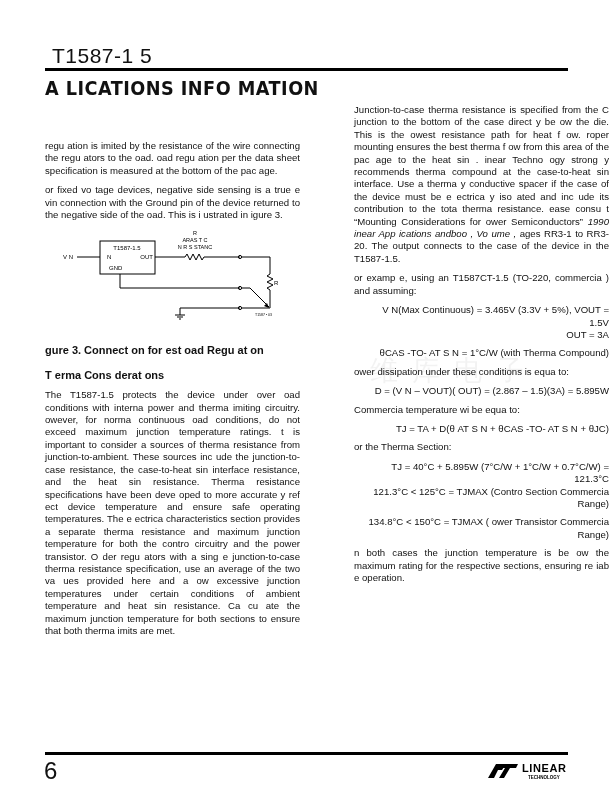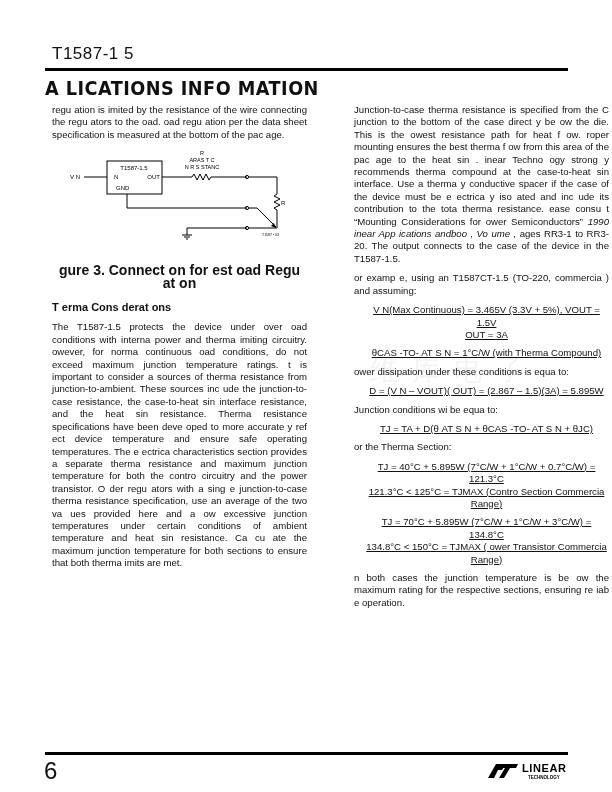--- a/index.html
+++ b/index.html
@@ -1,46 +1,47 @@
 <!DOCTYPE html>
 <html><head>
 <meta charset="utf-8">
 <style>
   html, body { margin: 0; padding: 0; background: #ffffff; }
   body { width: 612px; height: 792px; position: relative; overflow: hidden;
          font-family: "Liberation Sans", sans-serif; color: #111; }
-  .part-header { position: absolute; left: 52px; top: 44px; font-size: 17px; letter-spacing: 0.5px; }
+  .part-header { position: absolute; left: 52px; top: 44px; font-size: 21px; letter-spacing: 0.5px; }
   .rule-top { position: absolute; left: 45px; top: 68px; width: 523px; height: 3px; background: #000; }
   .section-title { position: absolute; left: 45px; top: 77px; font-size: 19px; font-weight: 900;
                    letter-spacing: 0.5px; font-family: "DejaVu Sans", sans-serif; transform: scaleX(0.93); transform-origin: left; }
   .col { position: absolute; top: 104px; width: 255px; font-size: 9.6px; line-height: 12.4px; text-align: justify; }
-  .col-left { left: 52px; }
+  .col-left { left: 45px; margin-top: 36px; }
   .col-right { left: 314px; margin-left: 40px; }
   .col p { margin: 0 0 7px 0; }
   .subhead { font-weight: bold; font-size: 11px; margin: 12px 0 8px 0 !important; }
-  .eq { margin: 0 0 6px 10px !important; text-align: center; text-decoration: underline; }
+  .eq { margin: 0 0 6px 10px !important; text-align: right; }
   .ital { font-style: italic; }
   .figure { position: relative; height: 110px; margin: 2px 0 6px 0; }
   .figure svg { position: absolute; left: 0; top: 0; }
-  .caption { text-align: center; font-weight: bold; font-size: 14px; margin: 0 0 4px 0; }
+  .caption { text-align: left; font-weight: bold; font-size: 11px; margin: 0 0 4px 0; }
   .rule-bottom { position: absolute; left: 45px; top: 752px; width: 523px; height: 3px; background: #000; }
   .page-number { position: absolute; left: 44px; top: 757px; font-size: 24px; }
   .logo { position: absolute; left: 486px; top: 760px; }
   .watermark { position: absolute; left: 370px; top: 352px; font-size: 28px; color: rgba(0,0,0,0.05);
                font-family: "DejaVu Serif", serif; letter-spacing: 14px; pointer-events: none; }
 </style>
 </head>
 <body>
 
 <div class="part-header">T1587-1 5</div>
 <div class="rule-top"></div>
 <div class="section-title">A  LICATIONS INFO  MATION</div>
 
 <div class="col col-left">
   <p>regu ation is  imited by the resistance of the wire connecting the regu ators to the  oad.   oad regu ation per the data sheet specification is measured at the bottom of the pac  age.</p>
+  <p> or fixed vo tage devices, negative side sensing is a true  e vin connection with the Ground pin of the device returned to the negative side of the  oad. This is i  ustrated in  igure 3.</p>
 
   <div class="figure">
     <svg width="255" height="110" viewBox="0 0 255 110">
 
       <rect x="55" y="13" width="55" height="33" fill="none" stroke="#000" stroke-width="1"></rect>
       <text x="82" y="22" font-size="6" text-anchor="middle" font-family="Liberation Sans, sans-serif">T1587-1.5</text>
       <text x="62" y="31" font-size="6" font-family="Liberation Sans, sans-serif">N</text>
       <text x="108" y="31" font-size="6" text-anchor="end" font-family="Liberation Sans, sans-serif">OUT</text>
       <text x="64" y="42" font-size="6" font-family="Liberation Sans, sans-serif">GND</text>
 
@@ -85,26 +86,25 @@
 </div>
 
 <div class="col col-right">
   <p><span>Junction-to-case therma  resistance is specified from the  C junction to the bottom of the case direct y be ow the die. This is the  owest resistance path for heat f ow.   roper mounting ensures the best therma  f ow from this area of the pac  age to the heat sin  .   inear Techno ogy strong y recommends therma  compound at the case-to-heat sin   interface. Use a therma  y conductive spacer if the case of the device must be e ectrica  y iso ated and inc ude its contribution to the tota  therma  resistance.   ease consu t “Mounting Considerations for   ower Semiconductors” </span><span class="ital">1990   inear App ications   andboo , Vo ume  ,</span><span>  ages RR3-1 to RR3-20. The output connects to the case of the device in the   T1587-1.5.</span></p>
   <p> or examp e, using an   T1587CT-1.5 (TO-220, commercia ) and assuming:</p>
   <p class="eq" style="margin-bottom:0 !important">V N(Max Continuous) = 3.465V (3.3V + 5%), VOUT = 1.5V</p>
   <p class="eq"> OUT = 3A</p>
   <p class="eq">θCAS  -TO-   AT S N   = 1°C/W (with Therma  Compound)</p>
   <p> ower dissipation under these conditions is equa  to:</p>
   <p class="eq"> D = (V N – VOUT)( OUT) = (2.867 – 1.5)(3A) = 5.895W</p>
-  <p>Junction conditions wi   be equa  to:</p>
+  <p>Commercia temperature wi   be equa  to:</p>
   <p class="eq">TJ = TA +   D(θ   AT S N   + θCAS  -TO-   AT S N   + θJC)</p>
   <p> or the Therma  Section:</p>
   <p class="eq" style="margin-bottom:0 !important">TJ = 40°C + 5.895W (7°C/W + 1°C/W + 0.7°C/W) = 121.3°C</p>
   <p class="eq">121.3°C &lt; 125°C = TJMAX (Contro  Section Commercia  Range)</p>
-  <p class="eq" style="margin-bottom:0 !important">TJ = 70°C + 5.895W (7°C/W + 1°C/W + 3°C/W) = 134.8°C</p>
   <p class="eq">134.8°C &lt; 150°C = TJMAX (  ower Transistor Commercia  Range)</p>
   <p> n both cases the junction temperature is be ow the maximum rating for the respective sections, ensuring re iab e operation.</p>
 </div>
 
 <div class="watermark">维库电子</div>
 
 <div class="rule-bottom"></div>
 <div class="page-number">6</div>
 <div class="logo">
   <svg width="82" height="22" viewBox="0 0 82 22">

